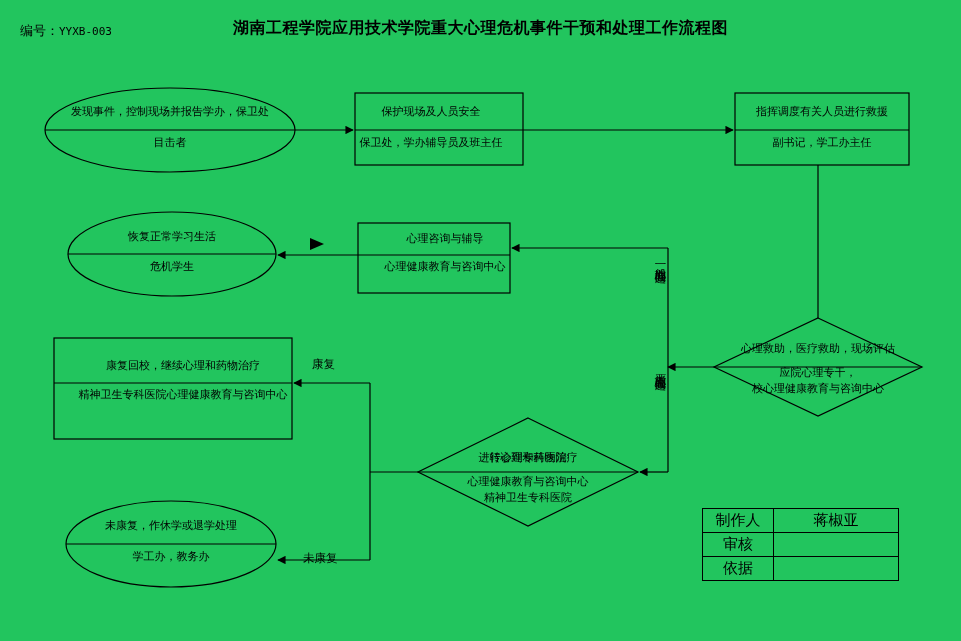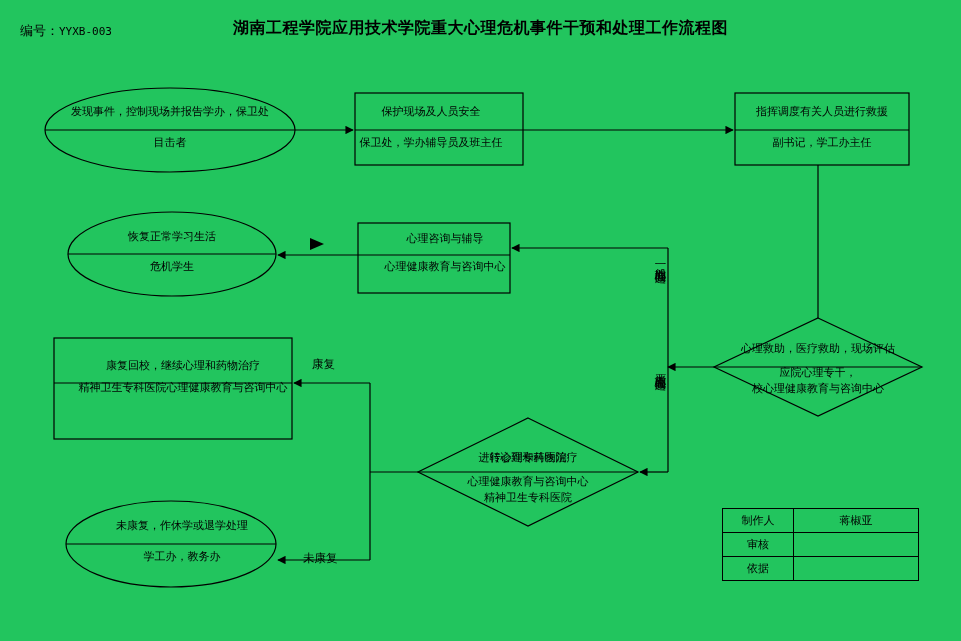--- a/index.html
+++ b/index.html
@@ -69,23 +69,22 @@
     writing-mode: vertical-rl;
     text-orientation: upright;
     letter-spacing: 1px;
     line-height: 1;
   }
   .sigtable {
     position: absolute;
     left: 702px;
     top: 508px;
     border-collapse: collapse;
-    font-size: 11px;
-    color: #000;
-    margin-left: 20px;
+    font-size: 15px;
+    color: #000;
   }
   .sigtable td {
     border: 1px solid #000;
     height: 23px;
     text-align: center;
     padding: 0 4px;
   }
   .sigtable td.k { width: 62px; }
   .sigtable td.v { width: 116px; }
   .overlap-wrap {
@@ -210,24 +209,24 @@
     <div class="overlap-wrap">
       <span>转诊到专科医院</span>
       <span>进行心理和药物治疗</span>
     </div>
     <div style="margin-top:9px;">心理健康教育与咨询中心</div>
     <div>精神卫生专科医院</div>
   </div>
 
   <div class="node-text" style="left:56px; top:358px; width:234px;padding-left:10px;">
     <div>康复回校，继续心理和药物治疗</div>
-    <div style="margin-top:6px;">精神卫生专科医院心理健康教育与咨询中心</div>
-  </div>
-
-  <div class="node-text" style="left:68px; top:518px; width:206px;padding-left:11px;">
+    <div style="margin-top:13px;">精神卫生专科医院心理健康教育与咨询中心</div>
+  </div>
+
+  <div class="node-text" style="left:68px; top:518px; width:206px;">
     <div>未康复，作休学或退学处理</div>
     <div style="margin-top:15px;">学工办，教务办</div>
   </div>
 
   <div class="vlabel" style="left:654px; top:258px;">一般心理问题</div>
 
   <div class="vlabel" style="left:654px; top:365px;">严重心理问题</div>
 
   <div class="edge-label" style="left:312px; top:357px;">康复</div>
 

